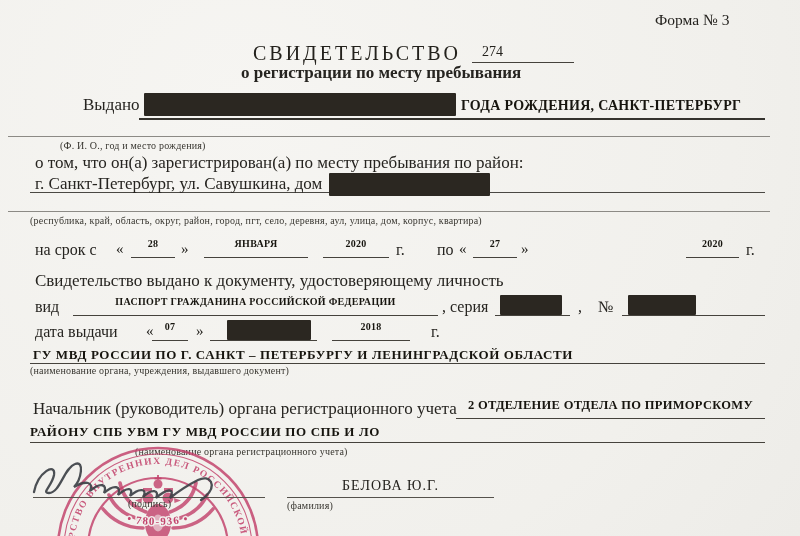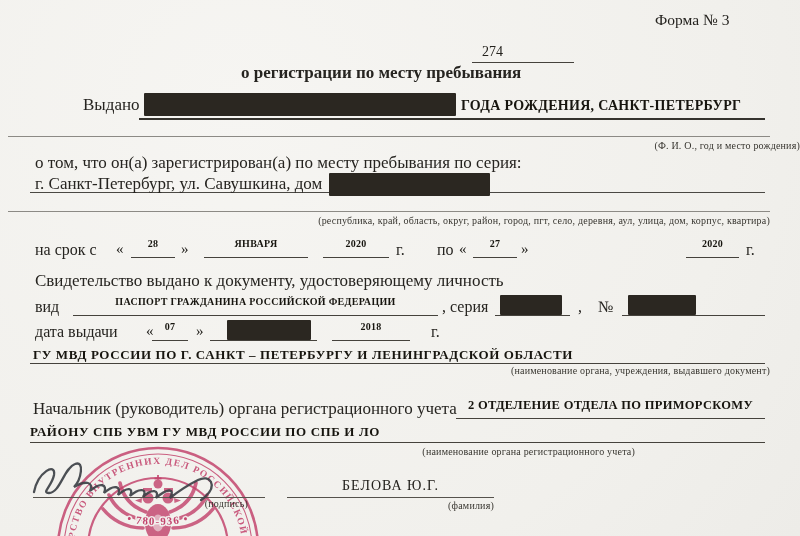--- a/index.html
+++ b/index.html
@@ -2,47 +2,48 @@
 <html><head>
 <meta charset="utf-8">
 <style>
   html,body{margin:0;padding:0;}
   #page{position:relative;width:800px;height:536px;overflow:hidden;
         background:radial-gradient(circle at 30% 20%, #f6f5f2 0%, #f1f0ec 70%, #edecE8 100%);
         font-family:"Liberation Serif","DejaVu Serif",serif;color:#23211c;}
   .abs{position:absolute;}
   .body-text{font-size:16px;line-height:1.15;color:#262420;}
   .body-text-lg{font-size:17px;color:#262420;}
-  .caption{font-size:10px;color:#37352f;text-align:right;letter-spacing:.2px;}
+  .caption{font-size:10px;color:#37352f;text-align:left;letter-spacing:.2px;}
   .filled{font-weight:bold;font-size:10px;letter-spacing:.3px;color:#17150f;}
   .fill-line{border-bottom:1.5px solid #45423c;text-align:center;}
   .thin-rule{height:0;border-top:1px solid #8c8a85;}
   .redact{background:#2b2721;border-radius:1px;}
   .quote{font-size:15px;color:#262420;}
 </style>
 </head>
 <body>
 
 <div id="page">
 
   <div class="abs body-text" style="left:655px;top:11px;font-size:15.5px;">Форма № 3</div>
 
+  <div class="abs" style="left:253px;top:42px;font-size:20px;letter-spacing:3px;">СВИДЕТЕЛЬСТВО</div>
   <div class="abs" style="left:472px;top:42px;width:102px;height:20px;border-bottom:1.5px solid #45423c;">
     <span style="display:inline-block;padding-left:10px;font-size:14px;">274</span>
   </div>
   <div class="abs body-text-lg" style="left:241px;top:63px;font-weight:bold;">о регистрации по месту пребывания</div>
 
   <div class="abs" style="left:139px;top:94px;width:626px;height:24px;border-bottom:2px solid #35332e;"></div>
   <div class="abs body-text-lg" style="left:83px;top:95px;">Выдано</div>
   <div class="abs redact" style="left:144px;top:93px;width:312px;height:23px;"></div>
   <div class="abs filled" style="left:461px;top:98px;font-size:14px;">ГОДА РОЖДЕНИЯ, САНКТ-ПЕТЕРБУРГ</div>
   <div class="abs thin-rule" style="left:8px;top:136px;width:762px;"></div>
   <div class="abs caption" style="left:60px;top:140px;width:740px;">(Ф. И. О., год и место рождения)</div>
 
-  <div class="abs body-text-lg" style="left:35px;top:153px;">о том, что он(а) зарегистрирован(а) по месту пребывания по серия:</div>
+  <div class="abs body-text-lg" style="left:35px;top:153px;">о том, что он(а) зарегистрирован(а) по месту пребывания по район:</div>
   <div class="abs" style="left:30px;top:175px;width:735px;height:17px;border-bottom:1.5px solid #4a4843;"></div>
   <div class="abs body-text-lg" style="left:35px;top:174px;">г. Санкт-Петербург, ул. Савушкина, дом</div>
   <div class="abs redact" style="left:329px;top:173px;width:161px;height:23px;"></div>
   <div class="abs thin-rule" style="left:8px;top:211px;width:762px;"></div>
   <div class="abs caption" style="left:30px;top:215px;width:740px;">(республика, край, область, округ, район, город, пгт, село, деревня, аул, улица, дом, корпус, квартира)</div>
 
   <div class="abs body-text" style="left:35px;top:241px;">на срок с</div>
   <div class="abs quote" style="left:116px;top:241px;">«</div>
   <div class="abs fill-line filled" style="left:131px;top:238px;width:44px;height:19px;">28</div>
   <div class="abs quote" style="left:181px;top:241px;">»</div>

